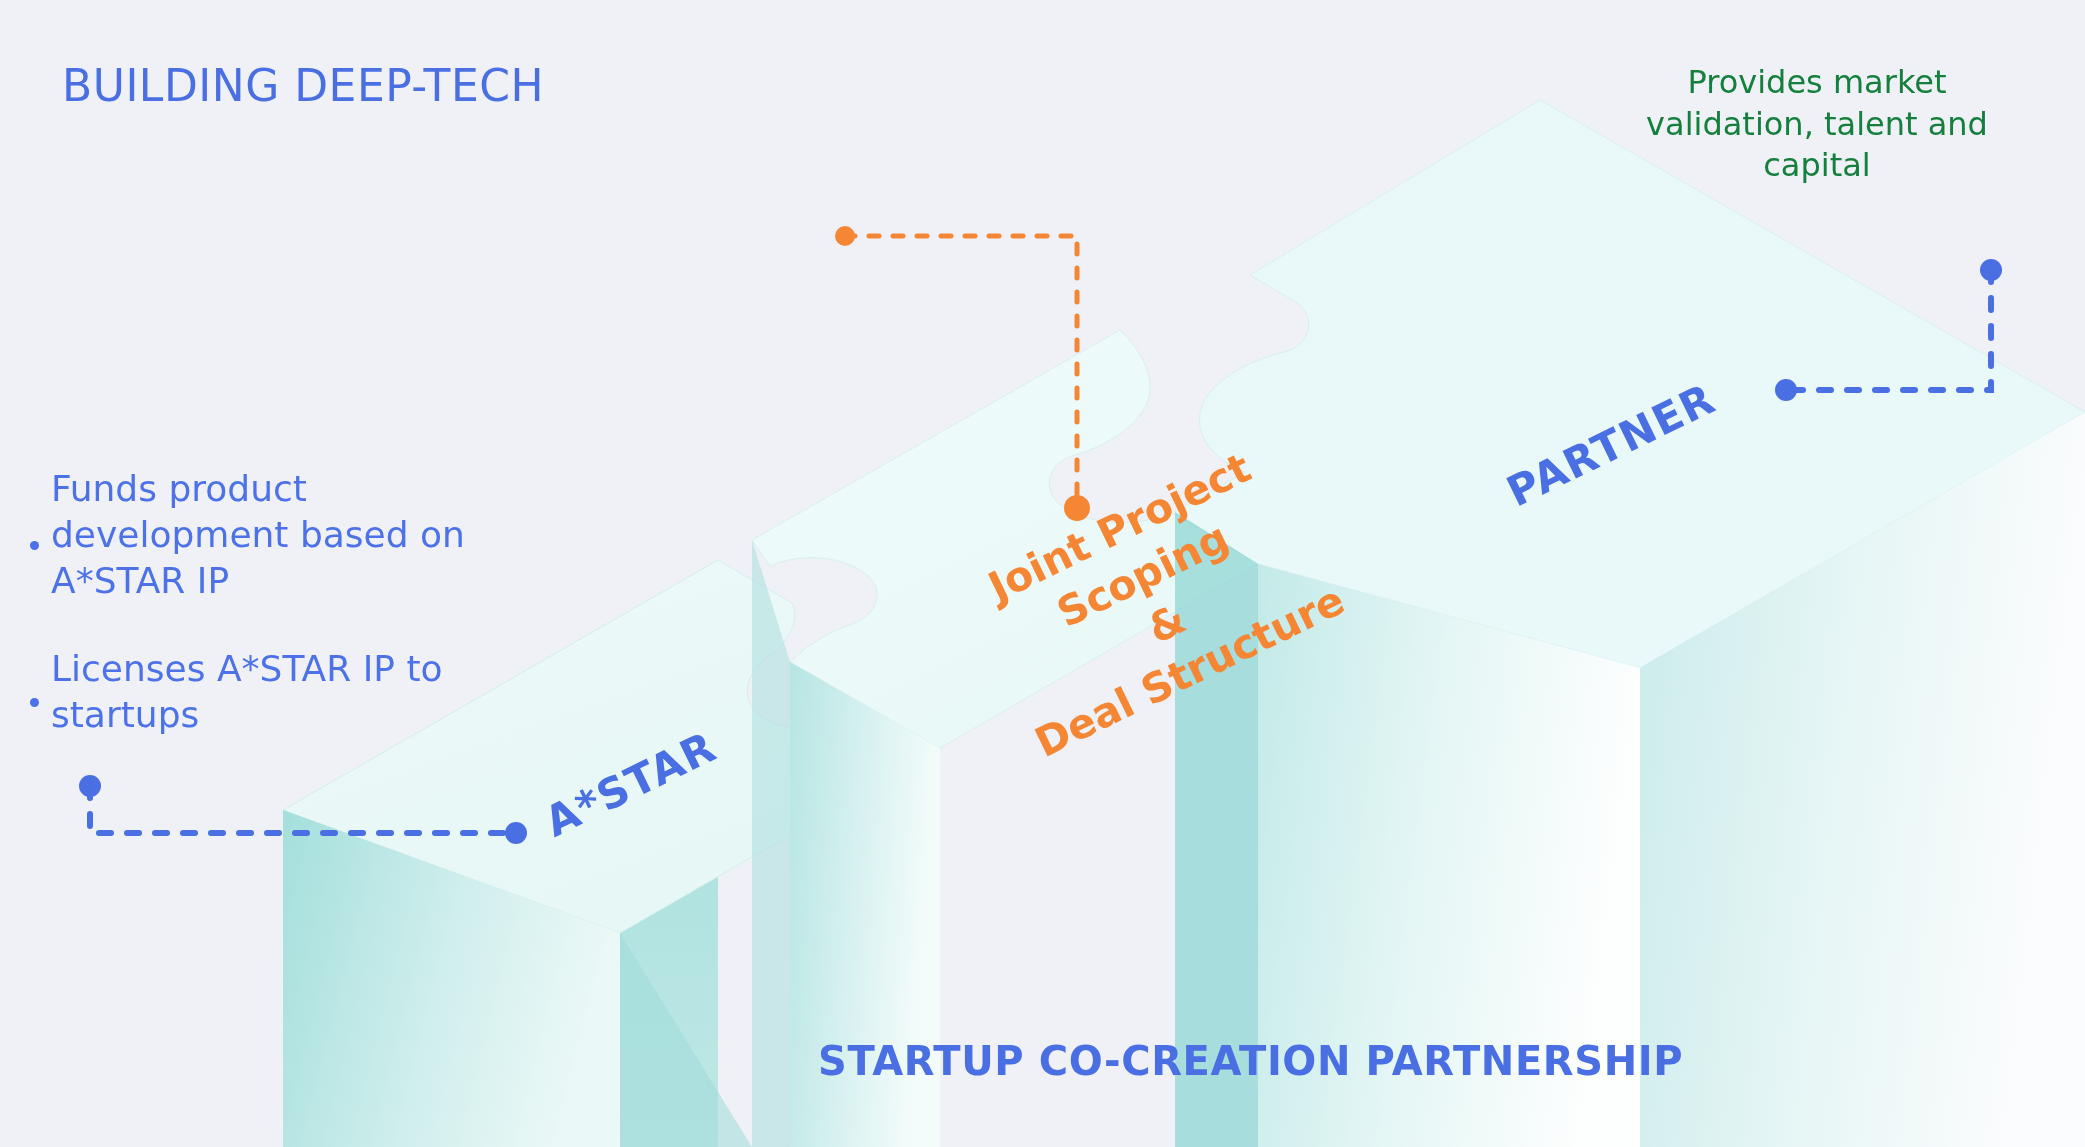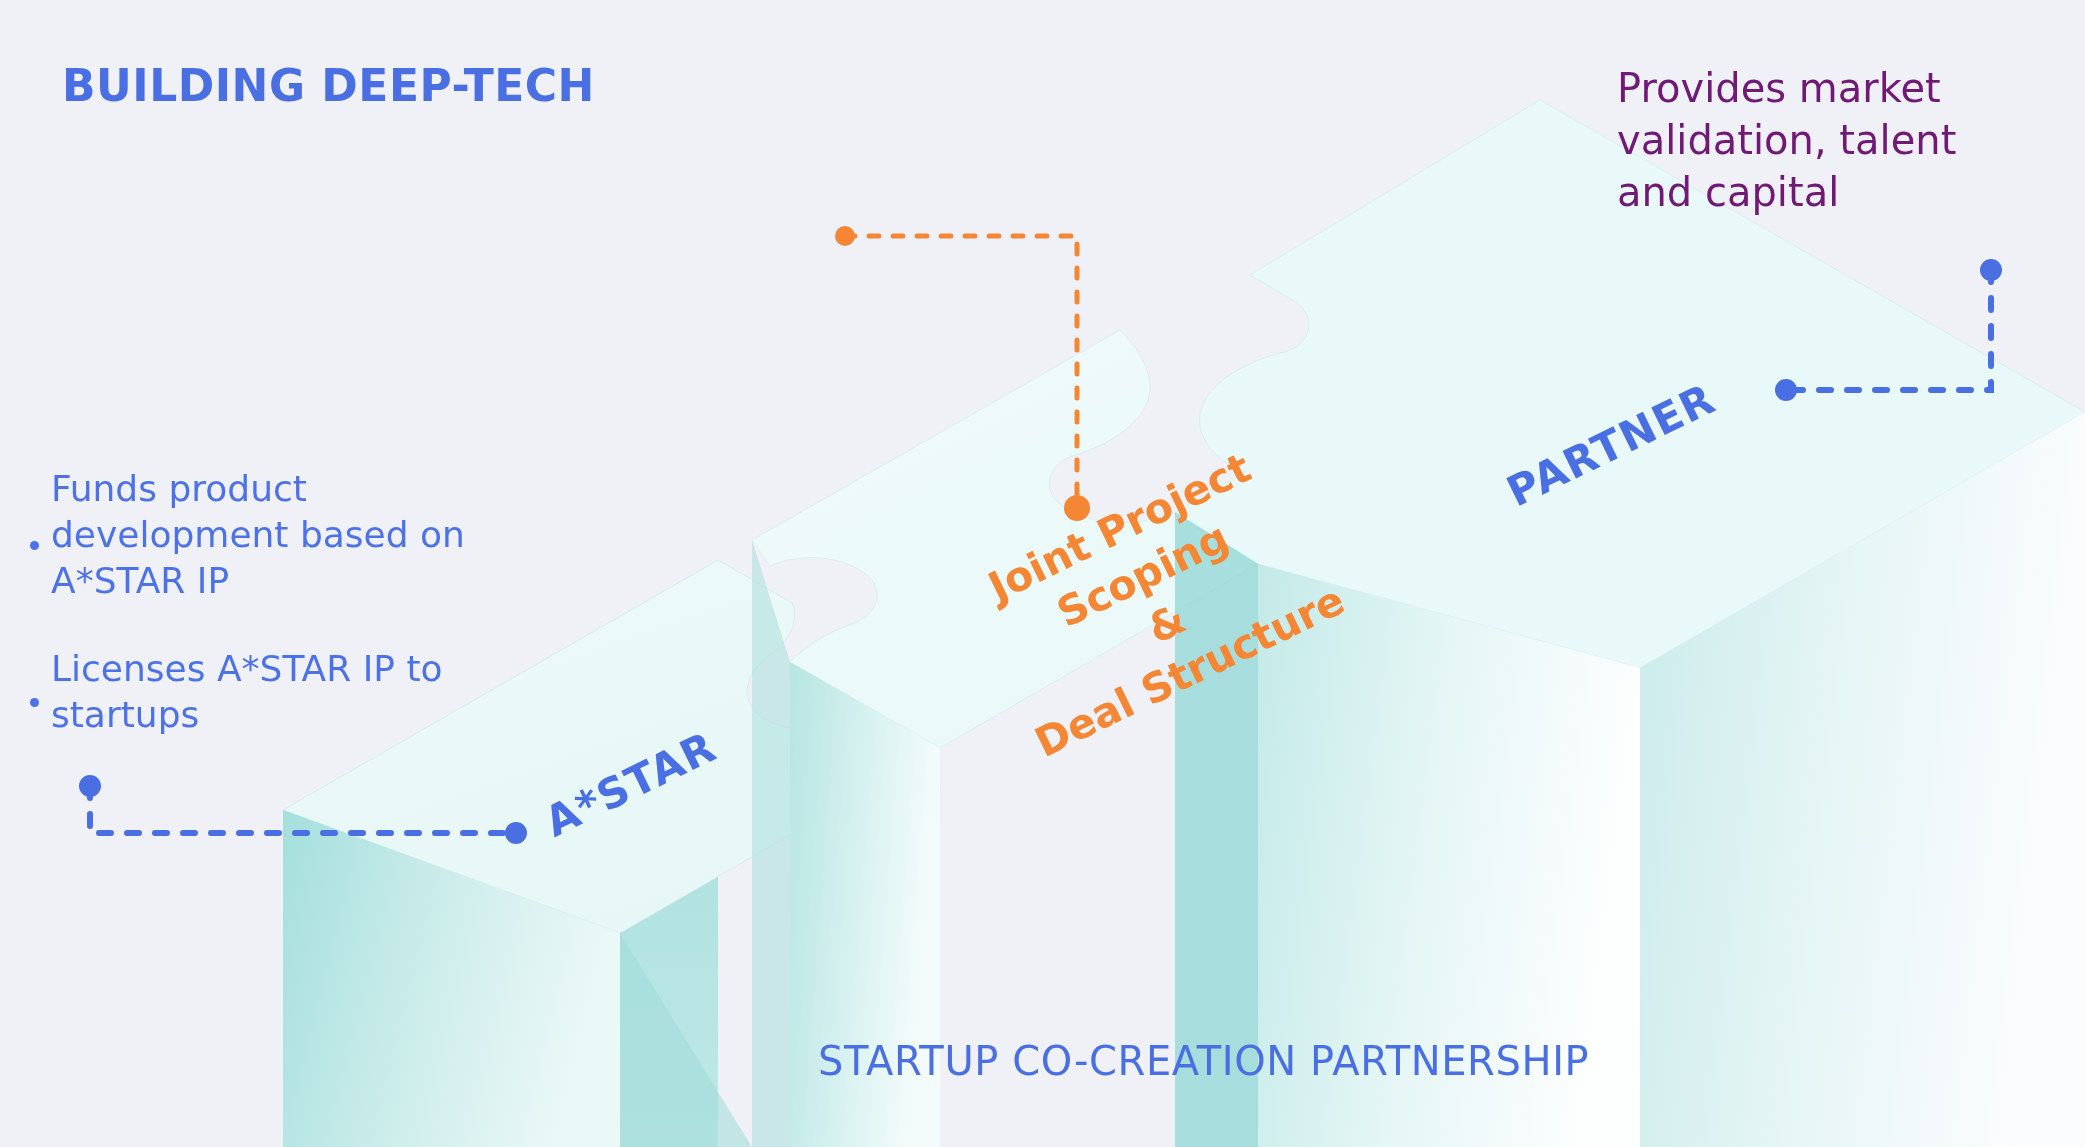--- a/index.html
+++ b/index.html
@@ -9,41 +9,41 @@
     font-family:"DejaVu Sans", sans-serif;
     position:relative;
   }
   #stage{position:absolute;inset:0;width:2085px;height:1147px;}
   svg.iso{position:absolute;left:0;top:0;width:2085px;height:1147px;}
 
   
   .headline{
     position:absolute;left:62px;top:58px;width:640px;
     font-family:"DejaVu Sans", sans-serif;
-    font-weight:bold;font-size:44px;line-height:1.25;
+    font-weight:normal;font-size:44px;line-height:1.25;
     letter-spacing:0.5px;color:#4a6fe3;text-transform:uppercase;
   }
   .headline .accent{color:#f58634;}
 
   
   .bullets{
     position:absolute;left:30px;top:466px;width:470px;
     font-size:36px;line-height:1.28;color:#4d72e8;
   }
   .bullet-row{display:flex;align-items:center;margin-bottom:42px;}
   .bullet-dot{
     flex:0 0 auto;width:9px;height:9px;border-radius:50%;
     background:#4d72e8;margin:20px 12px 0 0;
   }
   .bullet-text{flex:1 1 auto;}
 
   
   .note-right{
     position:absolute;right:68px;top:62px;width:400px;
-    font-size:40px;line-height:1.30;color:#701a75;text-align:left;
+    font-size:32px;line-height:1.30;color:#15803d;text-align:center;
   }
 
   
   .iso-label{
     position:absolute;white-space:nowrap;
     transform-origin:0 50%;
     font-weight:bold;
   }
   #label-astar{
     left:548px;top:800px;font-size:42px;color:#4a6fe3;
@@ -57,21 +57,21 @@
     position:absolute;left:1155px;top:600px;
     transform:translate(-50%,-50%) rotate(-26deg);
     text-align:center;color:#f58634;
     font-size:41px;font-weight:bold;line-height:1.30;
     white-space:nowrap;
   }
 
   
   .caption{
     position:absolute;left:818px;top:1038px;
-    font-size:40px;font-weight:normal;color:#4a6fe3;
+    font-size:40px;font-weight:bold;color:#4a6fe3;
     letter-spacing:0.6px;white-space:nowrap;
   }
 </style>
 </head>
 <body>
 
 <div id="stage">
 
   <svg class="iso" viewBox="0 0 2085 1147">
     <defs>

